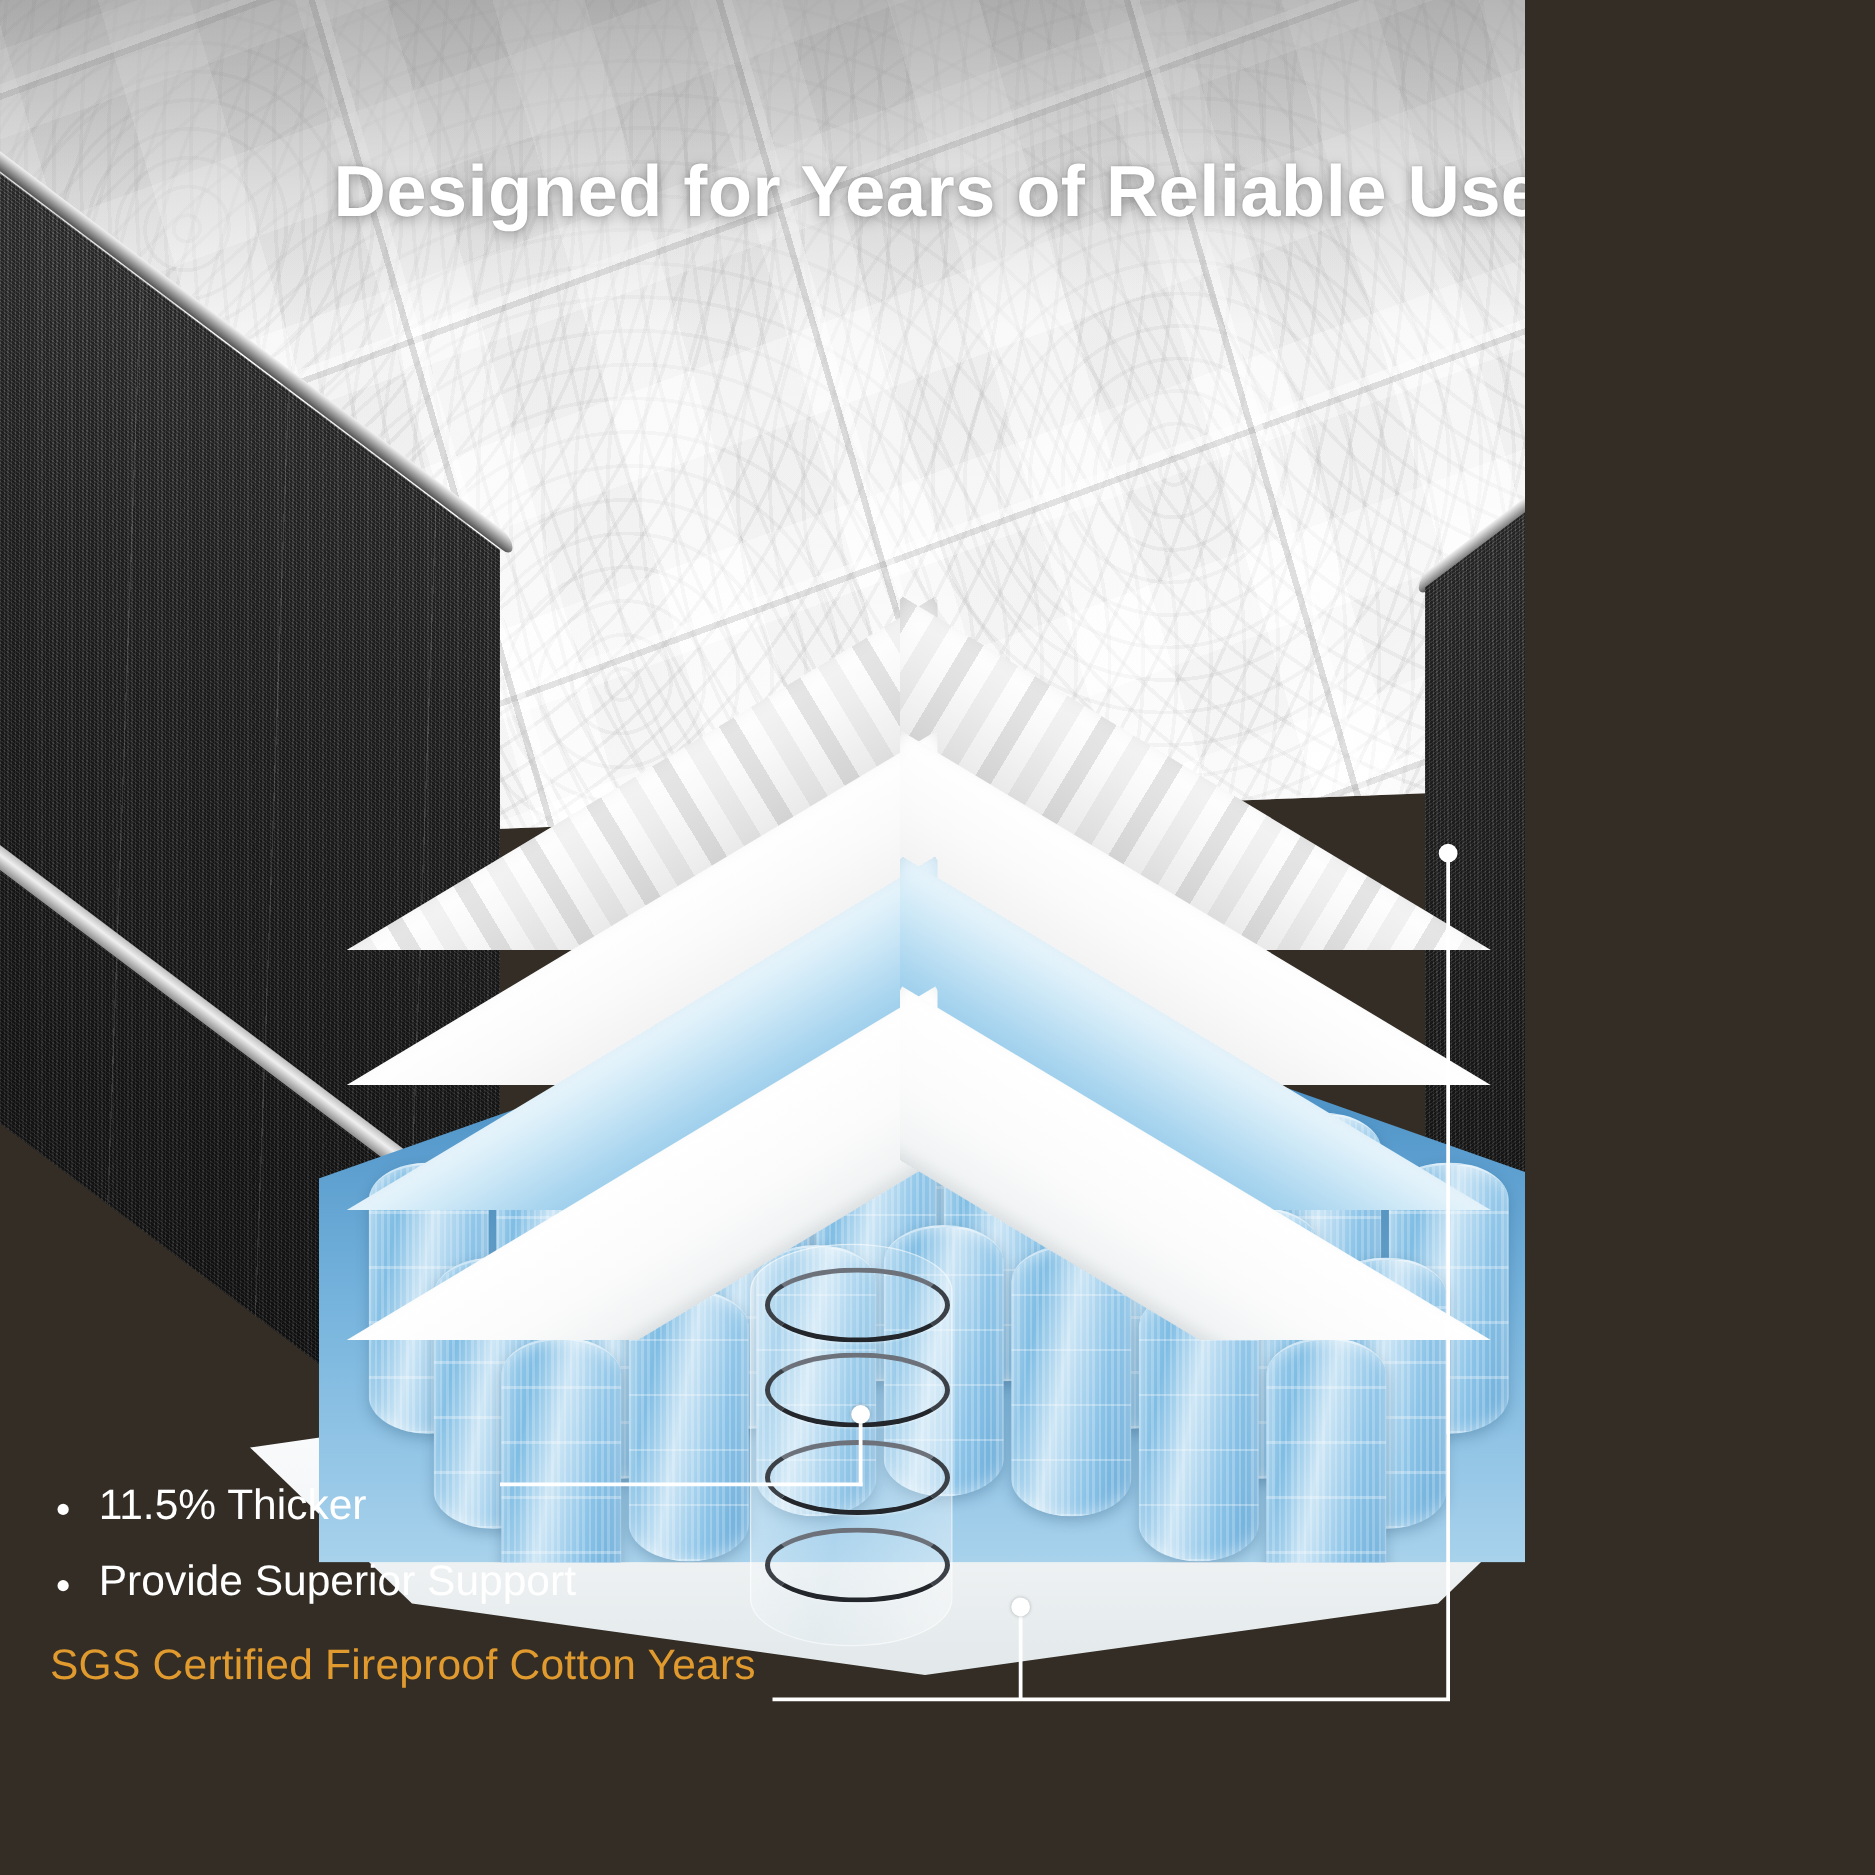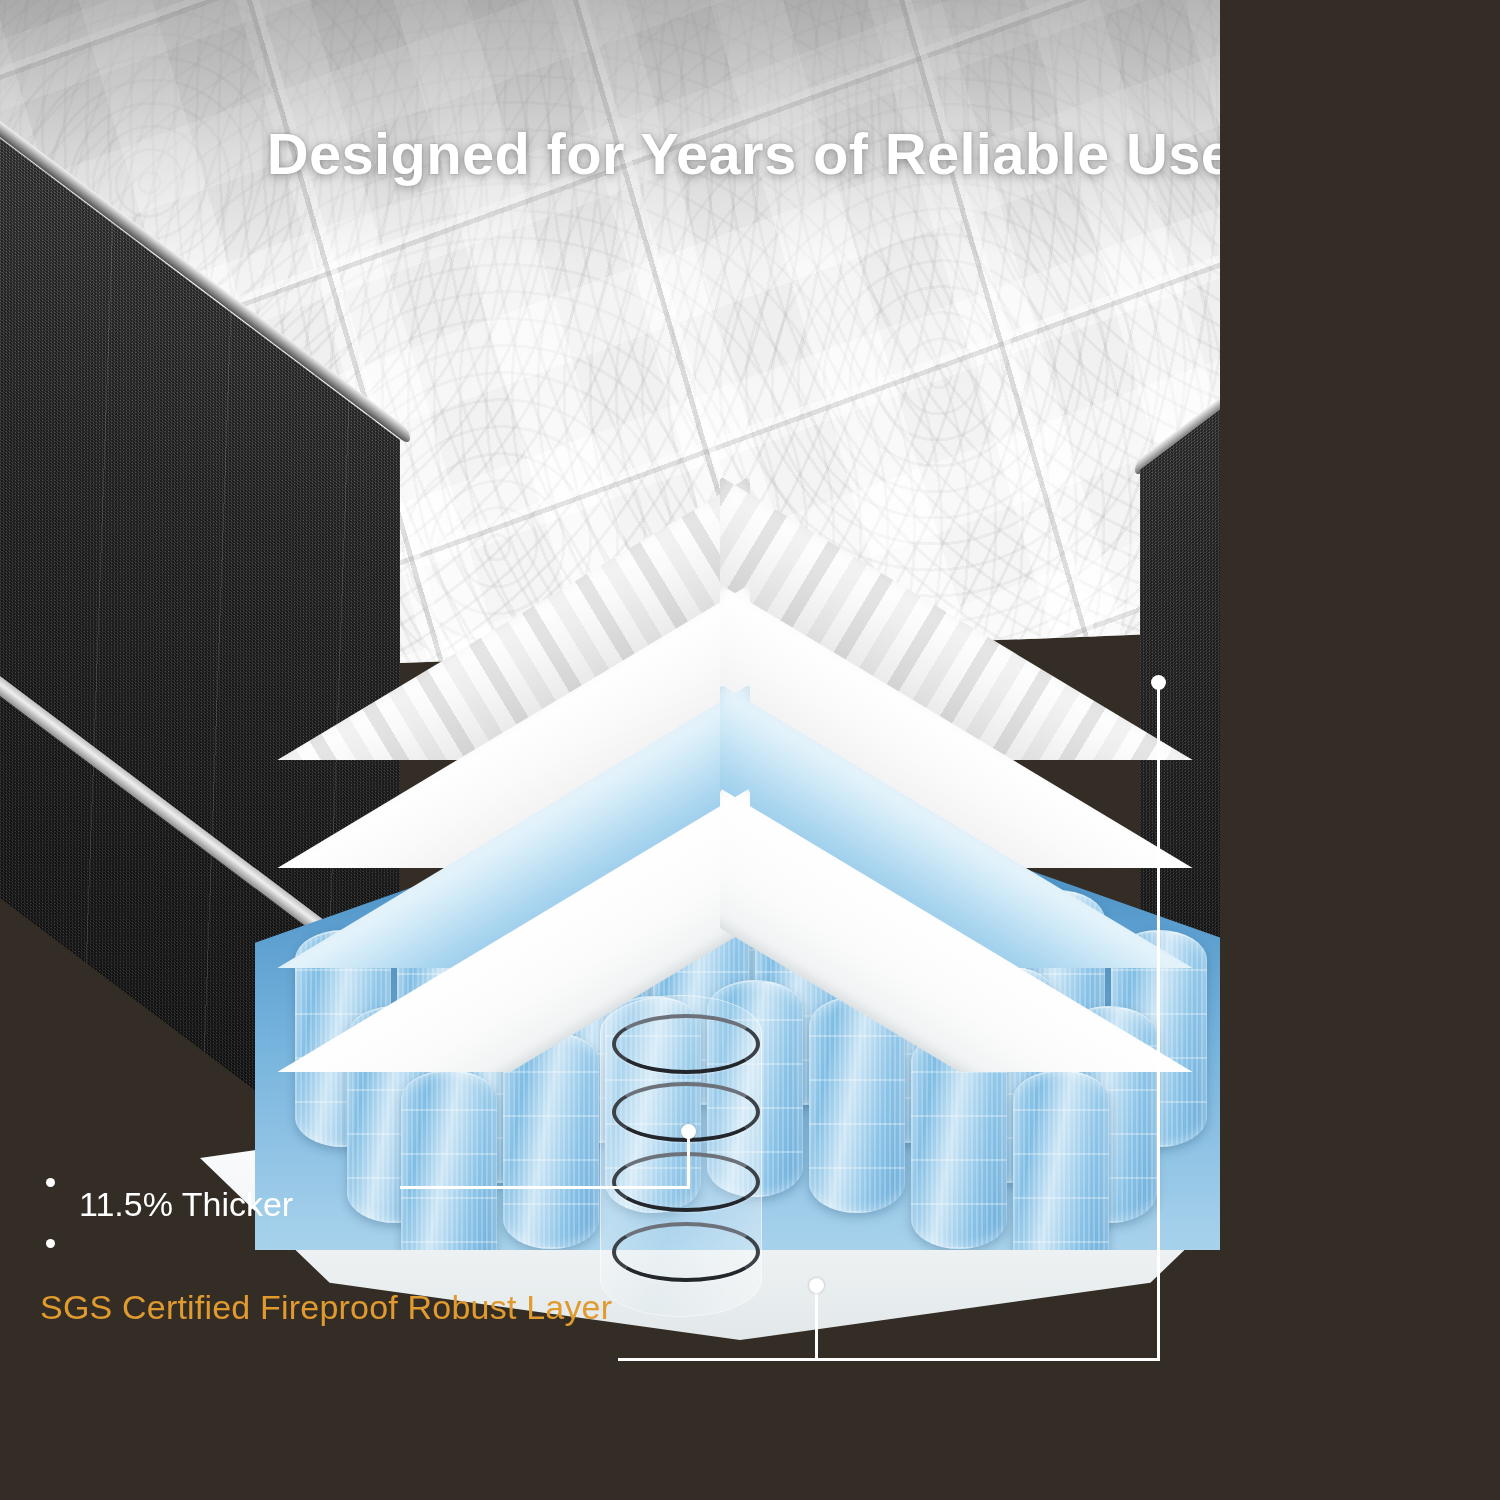--- a/index.html
+++ b/index.html
@@ -170,21 +170,21 @@
   
   .headline{
     position:absolute;left:0;top:120px;width:1500px;text-align:center;
     color:#ffffff;font-size:58px;font-weight:bold;letter-spacing:.3px;
     text-shadow:0 2px 10px rgba(90,90,90,.55), 0 0 2px rgba(120,120,120,.5);
   }
 
   
   .callouts{position:absolute;left:40px;top:1160px;width:720px;}
   .co-title{color:#ffffff;font-size:37px;font-weight:600;letter-spacing:.2px;line-height:1;}
-  .co-bullet{display:flex;align-items:flex-start;color:#ffffff;font-size:34px;margin-top:27px;line-height:1;}
+  .co-bullet{display:flex;align-items:flex-end;color:#ffffff;font-size:34px;margin-top:27px;line-height:1;}
   .co-bullet .dot{width:9px;height:9px;border-radius:50%;background:#ffffff;margin:0 24px 0 6px;flex:none;position:relative;top:-9px;}
   .co-orange{color:#e09a2e;font-size:34px;margin-top:33px;line-height:1;letter-spacing:.2px;}
 
   
   .ldr{position:absolute;background:#ffffff;}
   .ldr-dot{position:absolute;width:15px;height:15px;border-radius:50%;background:#ffffff;box-shadow:0 0 3px rgba(0,0,0,.25);}
 
   
   .sgs{
     position:absolute;left:1232px;top:1202px;width:236px;height:198px;
@@ -329,23 +329,24 @@
 
   <div class="callouts">
 
     <div class="co-bullet">
       <span class="dot"></span>
       <span>11.5% Thicker</span>
     </div>
 
     <div class="co-bullet">
       <span class="dot"></span>
-    </div>
-
-    <div class="co-orange">SGS Certified Fireproof Robust Layer</div>
+      <span>Provide Superior Support</span>
+    </div>
+
+    <div class="co-orange">SGS Certified Fireproof Cotton Years</div>
   </div>
 
   <div class="sgs">
     <div class="sgs-bar-top">
       <div class="b-blue"></div>
       <div class="b-orange"></div>
     </div>
 
     <div class="sgs-inner">
       <svg width="236" height="176" viewBox="0 0 236 176">

